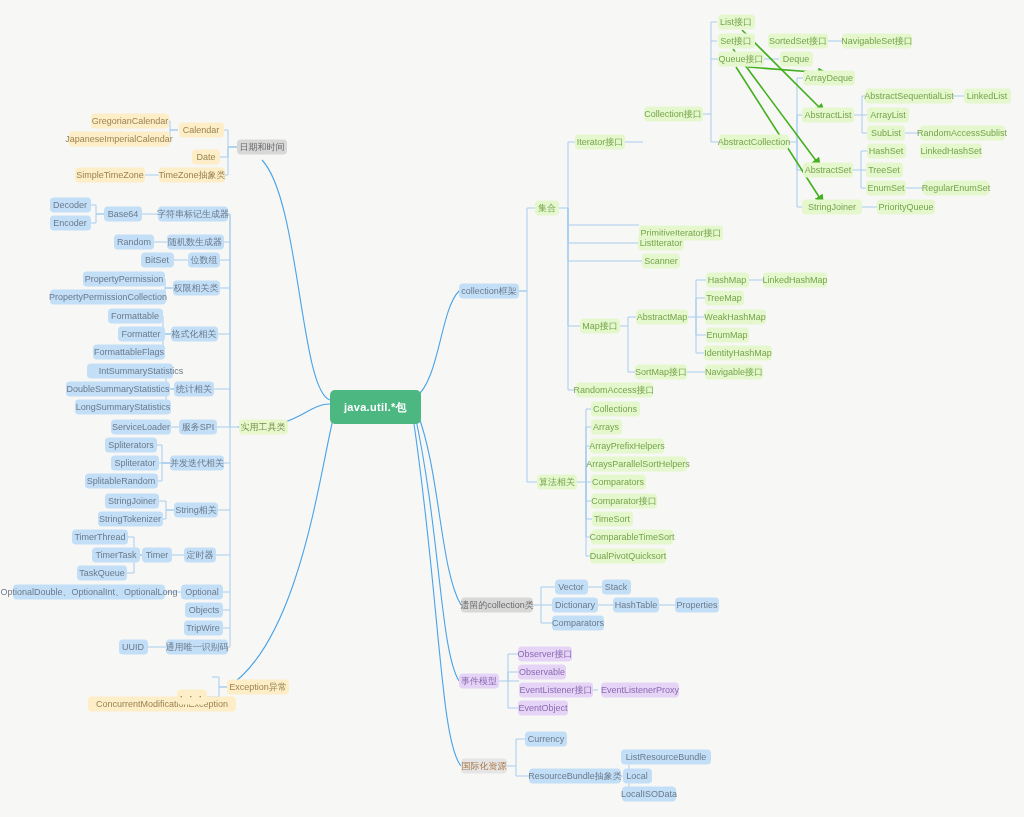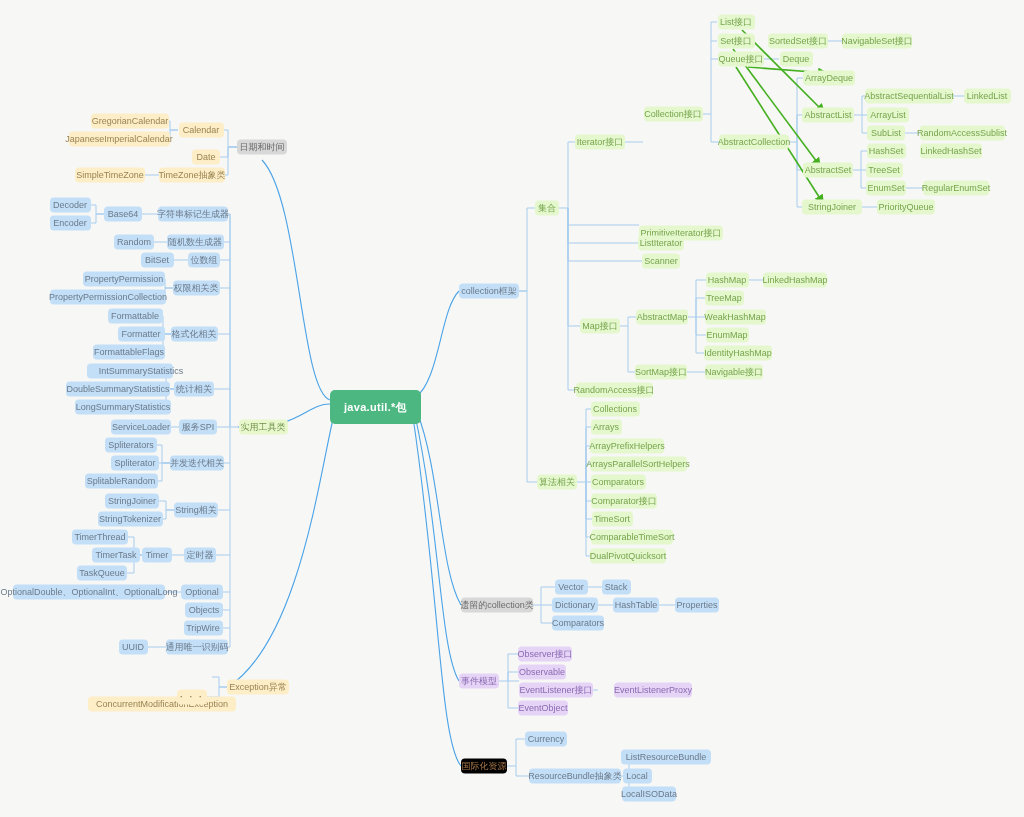--- a/index.html
+++ b/index.html
@@ -29,21 +29,21 @@
     background:#4cb780;color:#ffffff;
     font-size:11px;font-weight:bold;border-radius:5px;
     height:34px;padding:0 14px;letter-spacing:.3px;
   }
   .c-green-hub{background:#e8f8cc;color:#6f8f4a;}
   .c-green{background:#e4f7cd;color:#76a44c;}
   .c-blue{background:#c3dff7;color:#6b7a8a;}
   .c-grey{background:#d8d8d8;color:#6a6a6a;}
   .c-yellow{background:#fdeec8;color:#9a8352;}
   .c-purple{background:#e6d4f7;color:#8a6ab0;}
-  .c-orange{background:#000000;color:#a87848;}
+  .c-orange{background:#e5e5e5;color:#a87848;}
   .c-dots{letter-spacing:2px;font-weight:bold;}
 </style>
 </head>
 <body>
 
 <div id="canvas">
 
   <svg class="edges" viewBox="0 0 1024 817">
     <defs>
       <marker id="garrow" markerWidth="7" markerHeight="7" refX="5" refY="3" orient="auto">
@@ -305,21 +305,21 @@
       <div class="node c-blue" style="left: 554.5px; top: 587px; width: 33px;">Vector</div>
       <div class="node c-blue" style="left: 601.5px; top: 587px; width: 29px;">Stack</div>
       <div class="node c-blue" style="left: 552px; top: 605px; width: 46px;">Dictionary</div>
       <div class="node c-blue" style="left: 613px; top: 605px; width: 46px;">HashTable</div>
       <div class="node c-blue" style="left: 675px; top: 605px; width: 44px;">Properties</div>
       <div class="node c-blue" style="left: 552px; top: 623px; width: 52px;">Comparators</div>
       <div class="node c-purple" style="left: 459px; top: 681px; width: 40px;">事件模型</div>
       <div class="node c-purple" style="left: 518px; top: 654px; width: 54px;">Observer接口</div>
       <div class="node c-purple" style="left: 518px; top: 672px; width: 48px;">Observable</div>
       <div class="node c-purple" style="left: 519px; top: 690px; width: 74px;">EventListener接口</div>
-      <div class="node c-purple" style="left: 614px; top: 690px; width: 78px;">EventListenerProxy</div>
+      <div class="node c-purple" style="left: 601px; top: 690px; width: 78px;">EventListenerProxy</div>
       <div class="node c-purple" style="left: 518px; top: 708px; width: 50px;">EventObject</div>
       <div class="node c-orange" style="left: 461px; top: 766px; width: 46px;">国际化资源</div>
       <div class="node c-blue" style="left: 525px; top: 739px; width: 42px;">Currency</div>
       <div class="node c-blue" style="left: 529px; top: 776px; width: 92px;">ResourceBundle抽象类</div>
       <div class="node c-blue" style="left: 621px; top: 757px; width: 90px;">ListResourceBundle</div>
       <div class="node c-blue" style="left: 622.5px; top: 776px; width: 29px;">Local</div>
       <div class="node c-blue" style="left: 622px; top: 794px; width: 54px;">LocalISOData</div>
     </div>
 </div>
 

